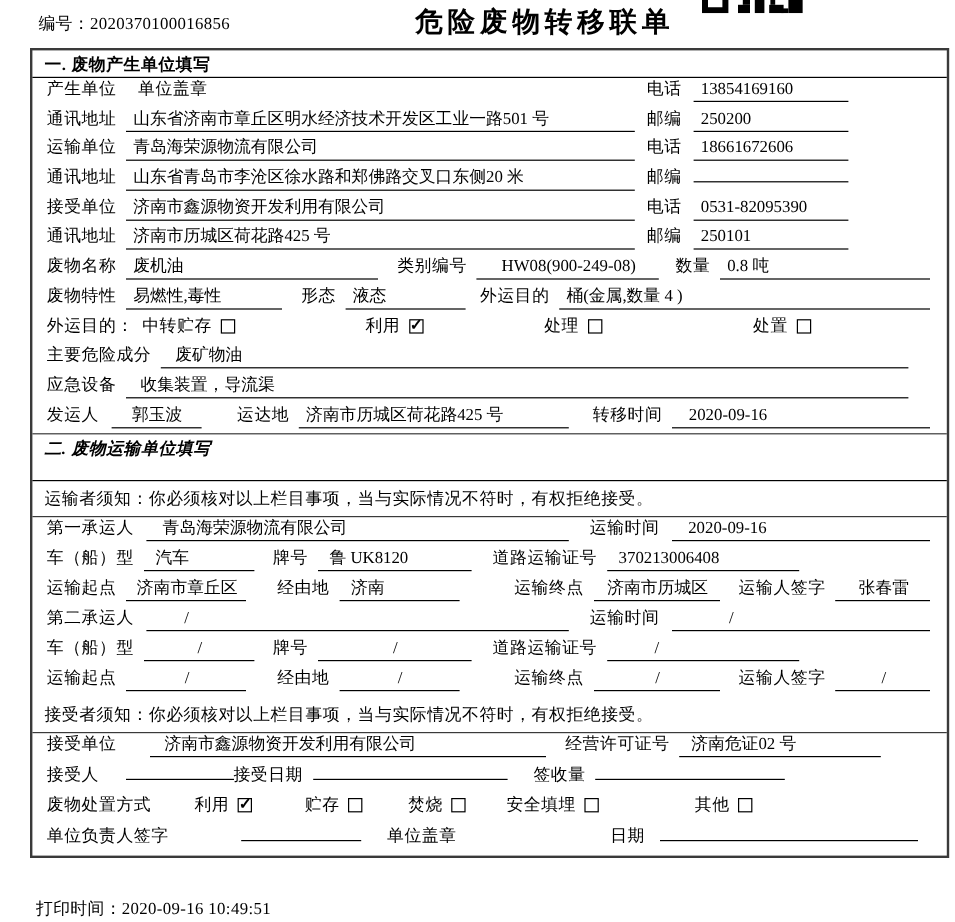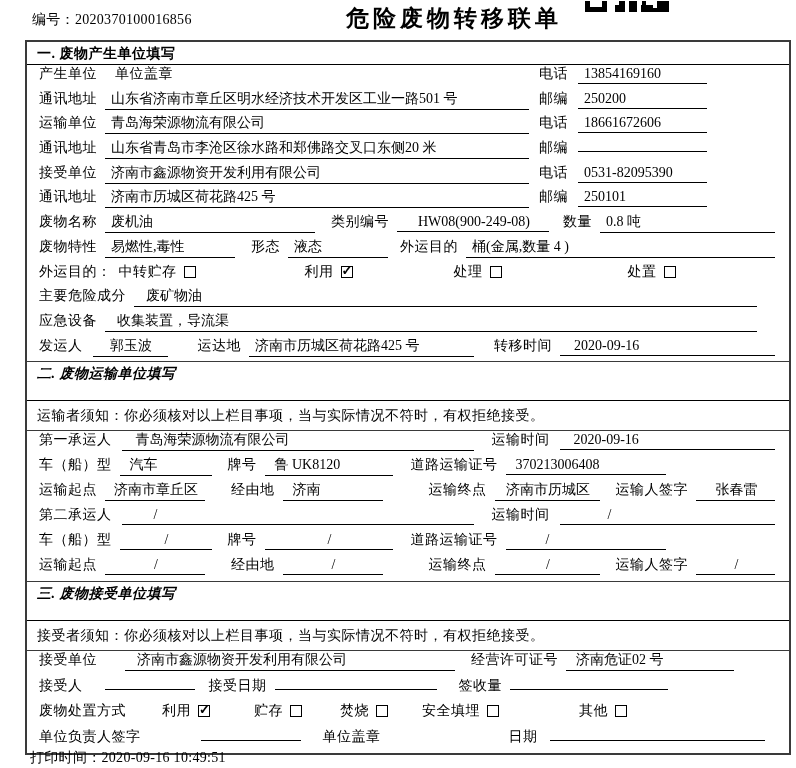--- a/index.html
+++ b/index.html
@@ -224,35 +224,34 @@
         <span class="val c" style="margin-left:8px;width:100px">/</span>
         <span class="lbl" style="margin-left:26px">经由地</span>
         <span class="val c" style="margin-left:8px;width:100px">/</span>
         <span class="lbl" style="margin-left:46px">运输终点</span>
         <span class="val c" style="margin-left:8px;width:105px">/</span>
         <span class="lbl" style="margin-left:16px">运输人签字</span>
         <span class="val grow c" style="margin-left:8px">/</span>
       </div>
     </div>
 
-    <div class="sec-header mid">三. 废物接受单位填写</div>
     <div class="notice">接受者须知：你必须核对以上栏目事项，当与实际情况不符时，有权拒绝接受。</div>
     <div class="s3">
 
       <div class="row">
         <span class="lbl">接受单位</span>
         <span class="val" style="margin-left:28px;width:330px;padding-left:12px">济南市鑫源物资开发利用有限公司</span>
         <span class="lbl" style="margin-left:16px">经营许可证号</span>
         <span class="val" style="margin-left:8px;width:168px;padding-left:10px">济南危证02 号</span>
       </div>
 
       <div class="row">
         <span class="lbl">接受人</span>
         <span class="val" style="margin-left:22px;width:90px"></span>
-        <span class="lbl" style="margin-left:14px">接受日期</span>
+        <span class="lbl" style="margin-left:0">接受日期</span>
         <span class="val" style="margin-left:8px;width:162px"></span>
         <span class="lbl" style="margin-left:22px">签收量</span>
         <span class="val" style="margin-left:8px;width:158px"></span>
       </div>
 
       <div class="row">
         <span class="lbl">废物处置方式</span>
         <span class="lbl" style="margin-left:36px">利用</span>
         <span class="cb checked"></span>
         <span class="lbl" style="margin-left:44px">贮存</span>

